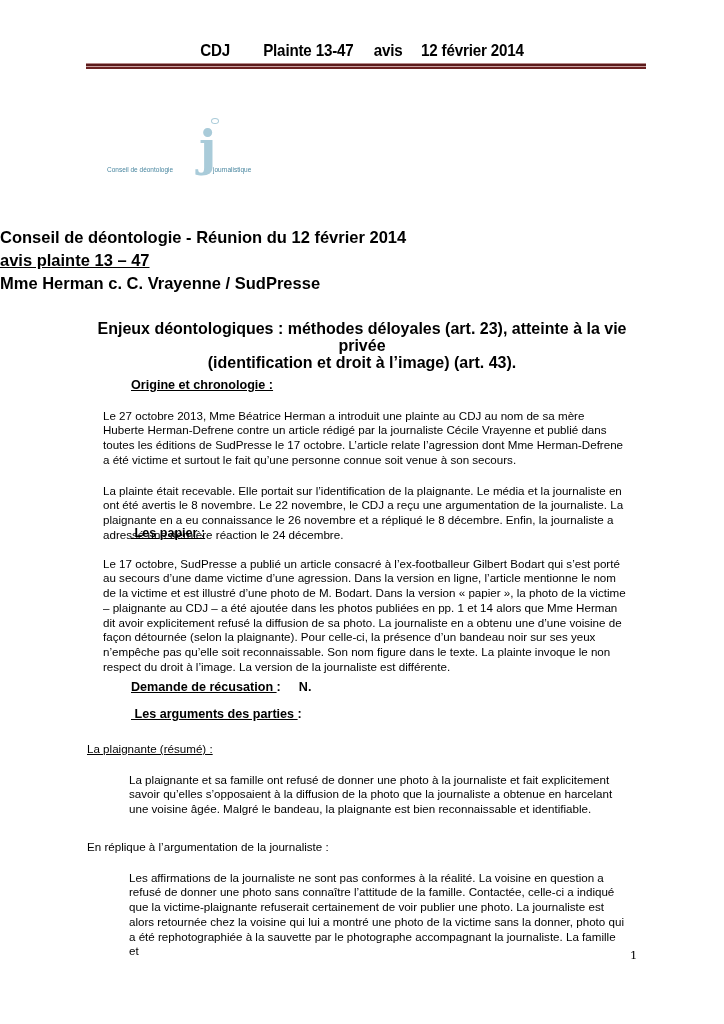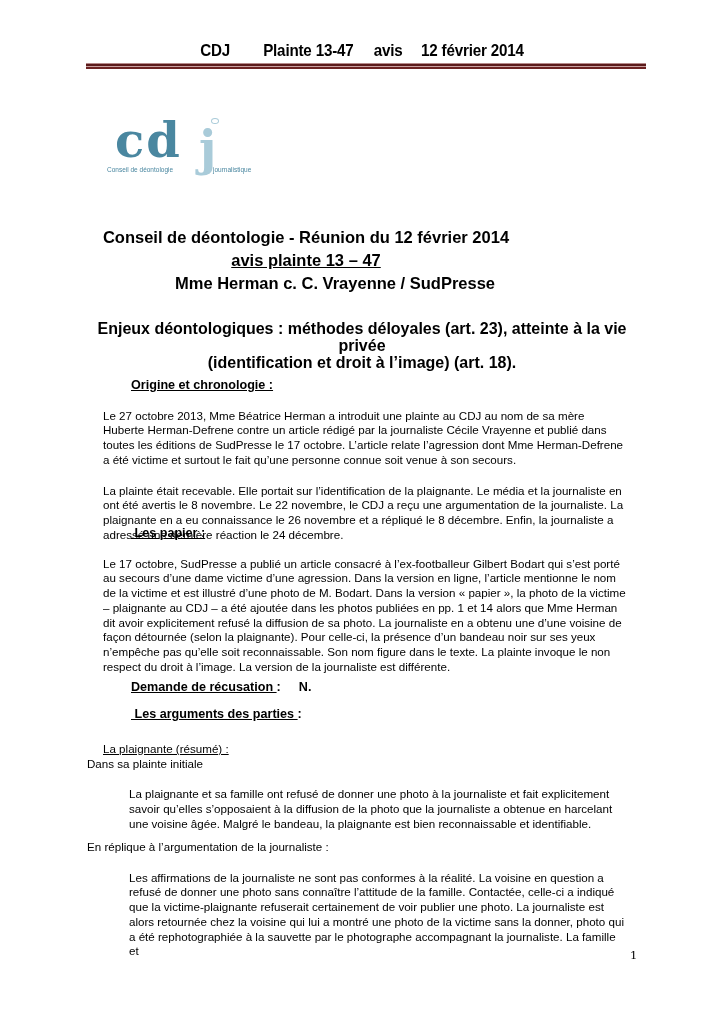--- a/index.html
+++ b/index.html
@@ -10,60 +10,59 @@
   .rule-wrap .r1 { position: absolute; top: 0; left: 0; right: 0; height: 1px; background: #b58a8a; }
   .rule-wrap .r2 { position: absolute; top: 1px; left: 0; right: 0; height: 2px; background: #5a1a1a; }
   .rule-wrap .r3 { position: absolute; top: 3px; left: 0; right: 0; height: 1px; background: #c9a0a0; }
   .rule-wrap .r4 { position: absolute; top: 4px; left: 0; right: 0; height: 2px; background: #6b2222; }
   .logo { position: absolute; top: 112px; left: 107px; width: 160px; height: 70px; }
   .logo .cd { position: absolute; left: 8px; top: 0px; font-family: "DejaVu Serif", serif; font-size: 48px; font-weight: bold; color: #4a87a0; letter-spacing: 2px; line-height: 56px; }
   .logo .j { position: absolute; left: 92px; top: 8px; font-family: "DejaVu Serif", serif; font-size: 48px; font-weight: bold; color: #a9cbd9; line-height: 56px; }
   .logo .ring { position: absolute; left: 104px; top: 6px; width: 6px; height: 4px; border: 1.5px solid #a9cbd9; border-radius: 50%; }
   .logo .sub1 { position: absolute; left: 0px; top: 54px; font-size: 6.5px; color: #4a87a0; white-space: nowrap; }
   .logo .sub2 { position: absolute; left: 106px; top: 54px; font-size: 6.5px; color: #4a87a0; white-space: nowrap; }
-  .title { position: absolute; left: 0; width: 612px; text-align: center; font-weight: bold; font-size: 16.5px; }
+  .title { position: absolute; left: 0; width: 612px; font-weight: bold; font-size: 16.5px; }
   .t1 { top: 228px; }
   .t2 { top: 251px; text-decoration: underline; }
-  .t3 { top: 274px; margin-left: 29px; }
+  .t3 { top: 274px; }
   .enjeux { position: absolute; top: 320px; left: 80px; width: 564px; text-align: center; font-weight: bold; font-size: 16px; line-height: 17px; }
   .section { position: absolute; left: 87px; width: 556px; font-size: 11.6px; line-height: 14.7px; }
   .heading { font-weight: bold; font-size: 12.6px; text-decoration: underline; margin-left: 44px; }
   .para { margin: 16px; }
   .indent { padding-left: 26px; }
-  .subhead { text-decoration: underline; margin-left: 16px; }
+  .subhead { text-decoration: underline; }
   .pagenum { position: absolute; top: 948px; left: 630px; font-family: "DejaVu Serif", serif; font-size: 11.5px; }
 </style>
 </head>
 <body>
 
 <div class="page-header">
   <span>CDJ</span><span style="width:36px"></span><span>Plainte 13-47</span><span style="width:22px"></span><span>avis</span><span style="width:20px"></span><span>12  février 2014</span>
 </div>
 <div class="rule-wrap" style="left:86px;width:560px;">
   <div class="r1"></div>
     <div class="r2"></div>
     <div class="r3"></div>
     <div class="r4"></div>
 </div>
 
 <div class="logo">
-  <div class="cd">cd</div>
   <div class="j">j</div>
   <div class="ring"></div>
   <div class="sub1">Conseil de déontologie</div>
   <div class="sub2">journalistique</div>
 </div>
 
 <div class="title t1">Conseil de déontologie  -  Réunion du  12 février 2014</div>
 <div class="title t2">avis    plainte   13 – 47</div>
 <div class="title t3">Mme Herman c.  C. Vrayenne / SudPresse</div>
 
 <div class="enjeux">
   <div>Enjeux déontologiques :   méthodes déloyales (art. 23), atteinte à la vie privée</div>
-  <div>(identification et droit à l’image) (art. 18).</div>
+  <div>(identification et droit à l’image) (art. 43).</div>
 </div>
 
 <div class="section" style="top:378px;">
   <div class="heading">Origine  et chronologie :</div>
   <p class="para">Le 27 octobre 2013, Mme Béatrice Herman a introduit une plainte au CDJ au nom de sa mère Huberte Herman-Defrene contre un article rédigé par la journaliste Cécile Vrayenne et publié dans toutes les éditions de SudPresse le 17 octobre. L’article relate l’agression dont Mme Herman-Defrene a été victime et surtout le fait qu’une personne connue soit venue à son secours.</p>
   <p class="para">La plainte était recevable. Elle portait sur l’identification de la plaignante. Le média et la journaliste en ont été avertis le 8 novembre. Le 22 novembre, le CDJ a reçu une argumentation de la journaliste. La plaignante en a eu connaissance le 26 novembre et a répliqué le 8 décembre. Enfin, la journaliste a adressé une dernière réaction le 24 décembre.</p>
 </div>
 
 <div class="section" style="top:526px;">
   <div class="heading" style="white-space:pre"> Les papier :</div>
@@ -73,21 +72,20 @@
 <div class="section" style="top:680px;">
   <span class="heading">Demande de récusation </span><span style="font-weight:bold;font-size:12.6px">:</span><span style="display:inline-block;width:18px"></span><span style="font-weight:bold;font-size:12.6px">N.</span>
 </div>
 
 <div class="section" style="top:707px;">
   <span class="heading" style="white-space:pre"> Les arguments des parties </span><span style="font-weight:bold;font-size:12.6px">:</span>
 </div>
 
 <div class="section" style="top:742px;">
   <div class="subhead">La plaignante (résumé) :</div>
-  <div>Dans sa plainte initiale</div>
   <p class="para indent">La plaignante et sa famille ont refusé de donner une photo à la journaliste et fait explicitement savoir qu’elles s’opposaient à la diffusion de la photo que la journaliste a obtenue en harcelant une voisine âgée. Malgré le bandeau, la plaignante est bien reconnaissable et identifiable.</p>
 </div>
 
 <div class="section" style="top:840px;">
   <div>En réplique à l’argumentation de la journaliste :</div>
   <p class="para indent">Les affirmations de la journaliste ne sont pas conformes à la réalité. La voisine en question a refusé de donner une photo sans connaître l’attitude de la famille. Contactée, celle-ci a indiqué que la victime-plaignante refuserait certainement de voir publier une photo. La journaliste est alors retournée chez la voisine qui lui a montré une photo de la victime sans la donner, photo qui a été rephotographiée à la sauvette par le photographe accompagnant la journaliste. La famille et</p>
 </div>
 
 <div class="pagenum">1</div>
 

